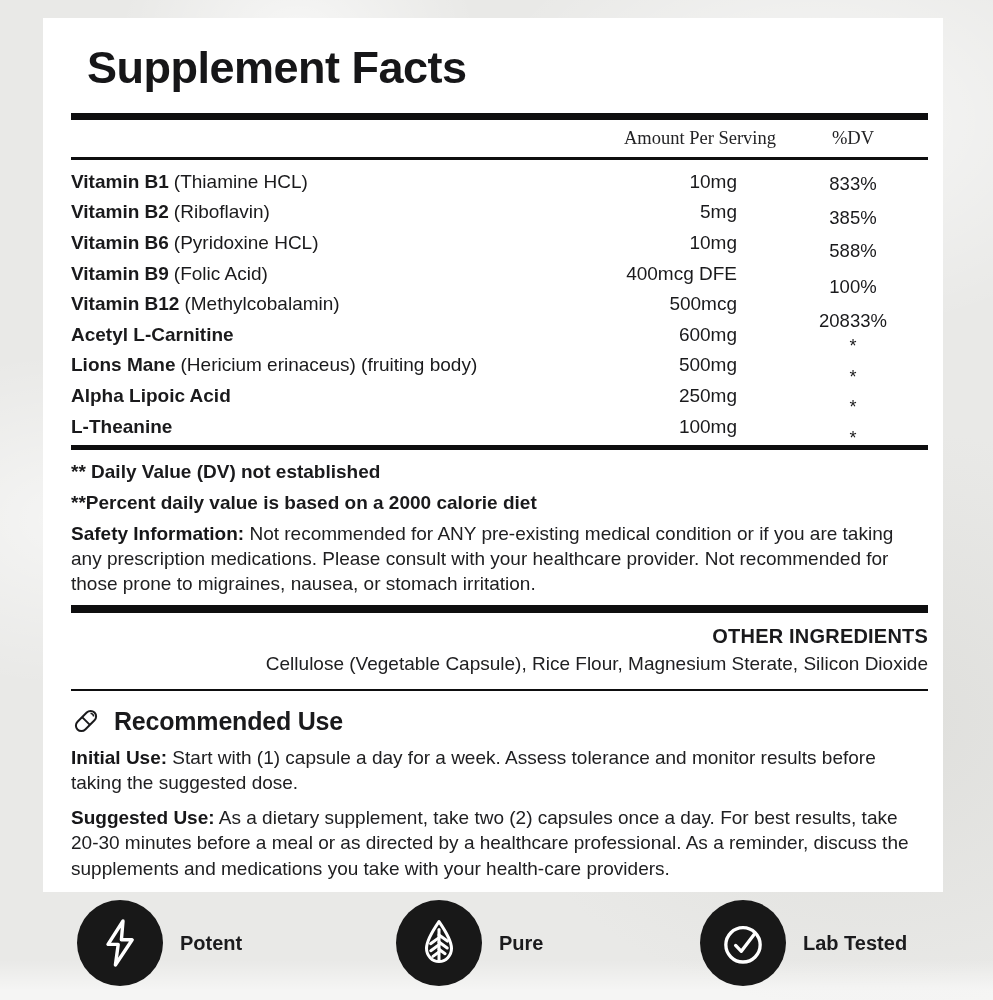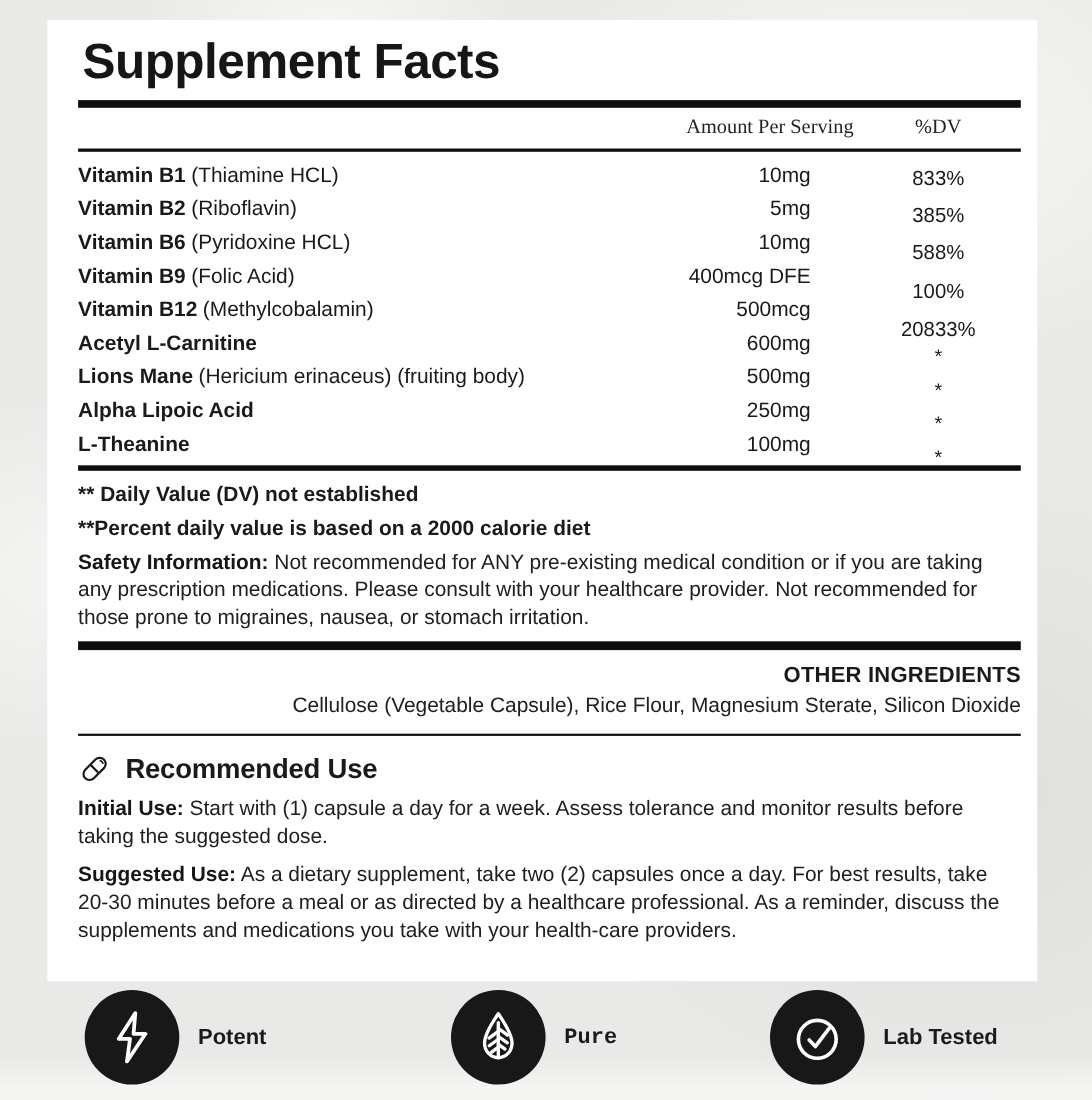--- a/index.html
+++ b/index.html
@@ -19,21 +19,21 @@
       radial-gradient(30% 20% at 30% 3%, rgba(255,255,255,0.6), rgba(255,255,255,0) 60%),
       radial-gradient(60% 45% at 88% 72%, rgba(212,212,208,0.5), rgba(255,255,255,0) 65%),
       var(--background);
   }
   .stage{position:relative;width:993px;height:1000px;}
   .card{
     position:absolute;left:43px;top:18px;width:900px;height:874px;
     background:var(--card);padding:0 15px 0 28px;
   }
   .title{
-    margin:4px;padding-top:5px;line-height:58px;
+    margin:16px;padding-top:5px;line-height:58px;
     font-size:45px;font-weight:700;letter-spacing:-0.5px;color:#161618;
   }
   .bar{background:var(--bar);}
   .bar-thick{height:7px;margin-top:6px;}
   .bar-med{height:5px;margin-top:3px;}
   .bar-thick2{height:8px;margin-top:9px;}
   .bar-thin{height:2.5px;}
   .bar-thin2{height:2px;margin-top:13px;}
 
   .grid{display:grid;grid-template-columns:1fr 210px 150px;align-items:center;}
@@ -69,21 +69,21 @@
   .rec .para{margin-top:9px;line-height:25.5px;}
 
   .badges{position:absolute;left:0;top:900px;width:993px;height:86px;}
   .badge{position:absolute;top:0;height:86px;display:flex;align-items:center;gap:17px;}
   .badge-circle{
     width:86px;height:86px;border-radius:50%;background:var(--badge);
     display:flex;align-items:center;justify-content:center;flex:0 0 auto;
   }
   .badge-label{font-size:20px;font-weight:700;color:#1b1b1d;}
   #badge-potent{left:77px;}
-  #badge-pure{left:410px;font-family:Liberation Mono, monospace;}
+  #badge-pure{left:396px;}
   #badge-lab{left:700px;}
   svg{display:block;}
 </style>
 </head>
 <body>
 
 <div class="stage">
   <div class="card">
 
     <h1 class="title">Supplement Facts</h1>

